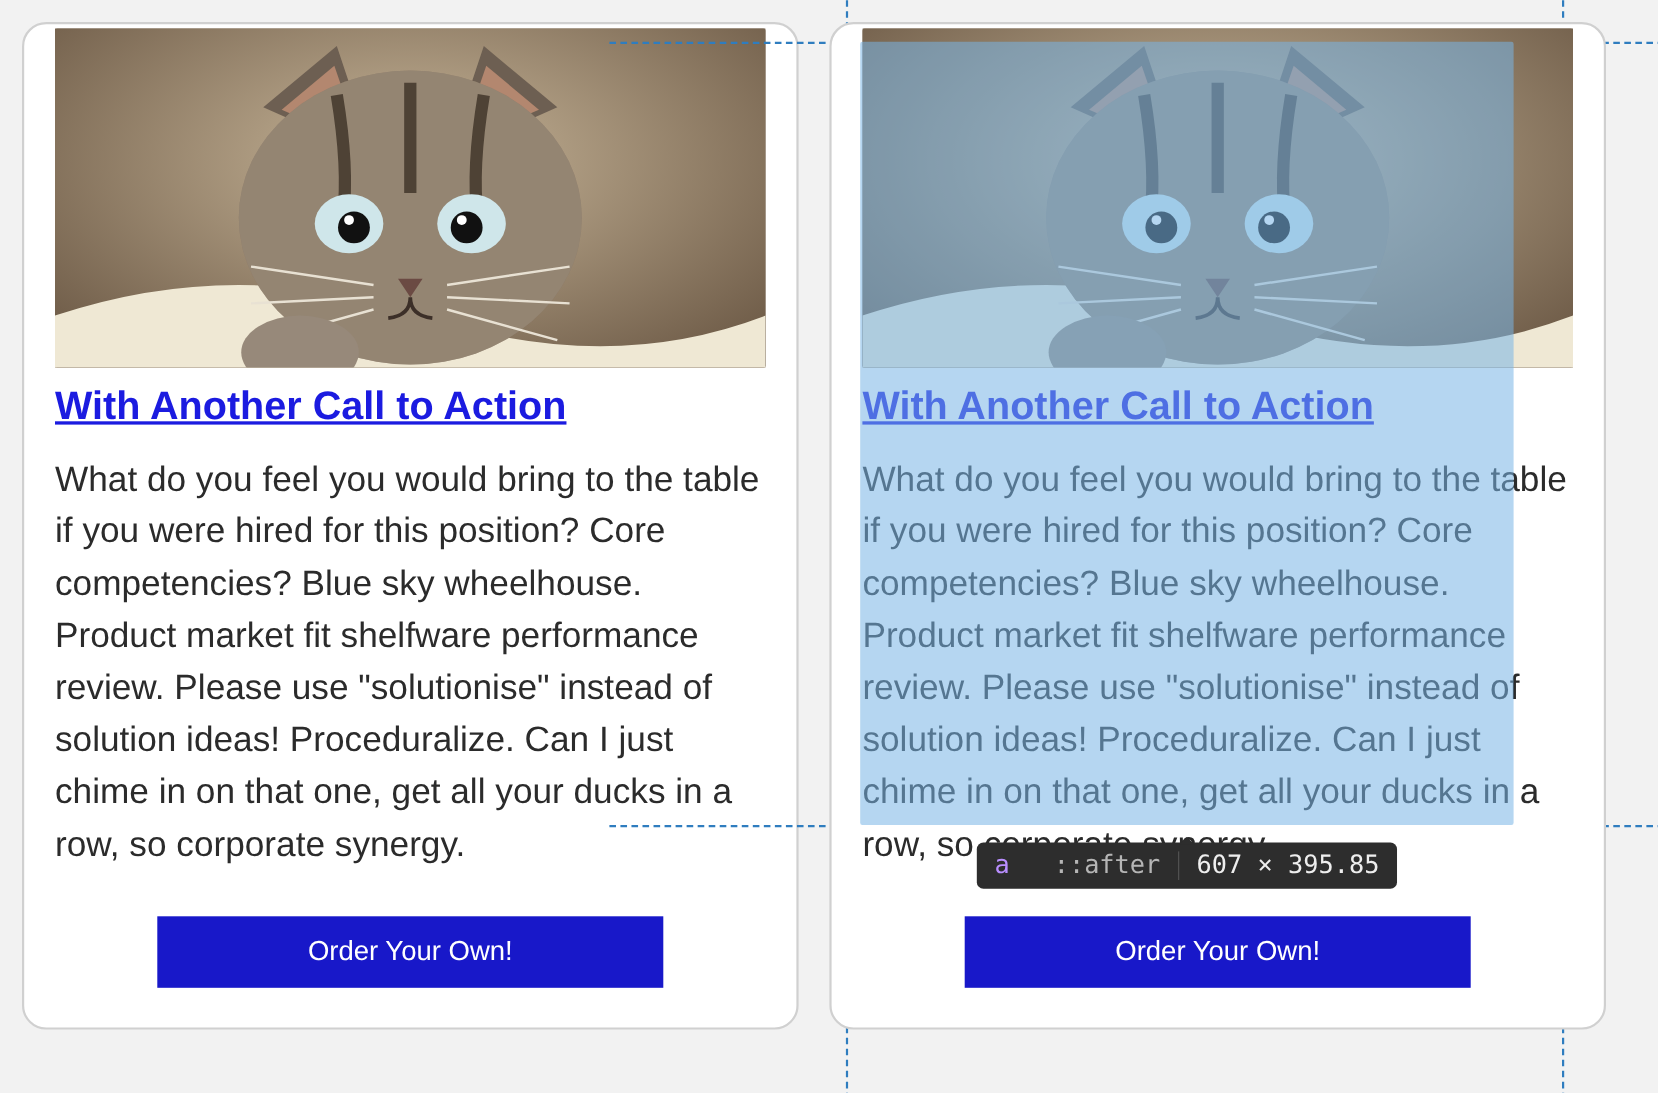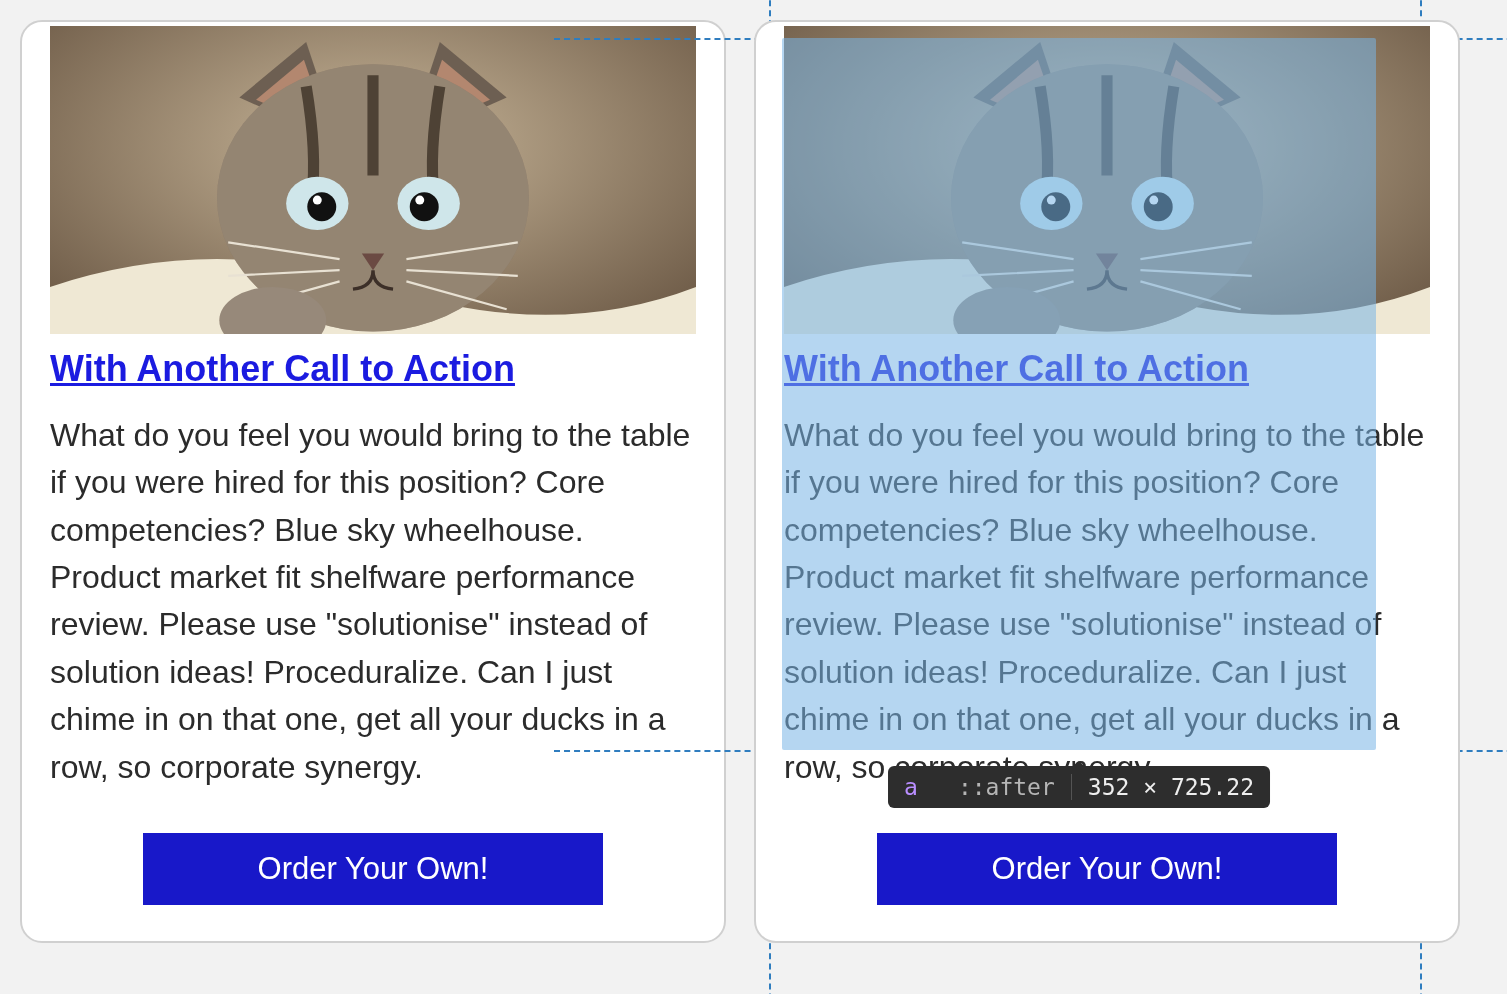--- a/index.html
+++ b/index.html
@@ -50,21 +50,21 @@
     font-size: 32px;
     line-height: 1.48;
     color: #2b2b2b;
     margin-bottom: 42px;
   }
   .card .cta {
     display: block;
     margin: 0 auto;
     background: #1818c9;
     color: #fff;
-    font-size: 31px;
+    font-size: 25px;
     text-align: center;
     padding: 18px 0;
     width: 460px;
     border: none;
     cursor: pointer;
     font-family: inherit;
   }
 
   
   .devtools-area {
@@ -220,17 +220,17 @@
       <button class="cta">Order Your Own!</button>
     </article>
 
     <div class="highlight hl-main"></div>
 
     <div class="tooltip">
       <span>
         <span class="sel-a">a</span><span class="sel-after">::after</span>
       </span>
       <span class="divider"></span>
-      <span class="dims">352 × 725.22</span>
+      <span class="dims">607 × 395.85</span>
     </div>
   </div>
 
 </div>
 
 </body></html>

